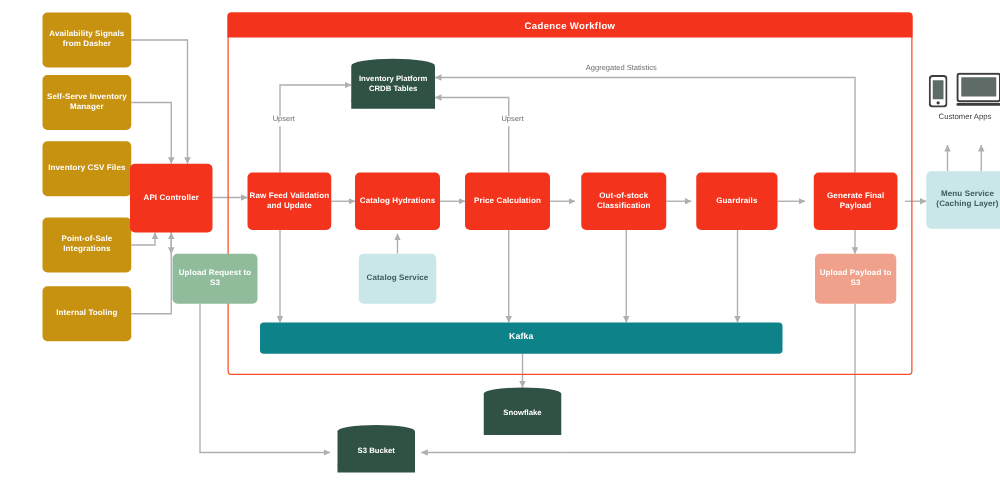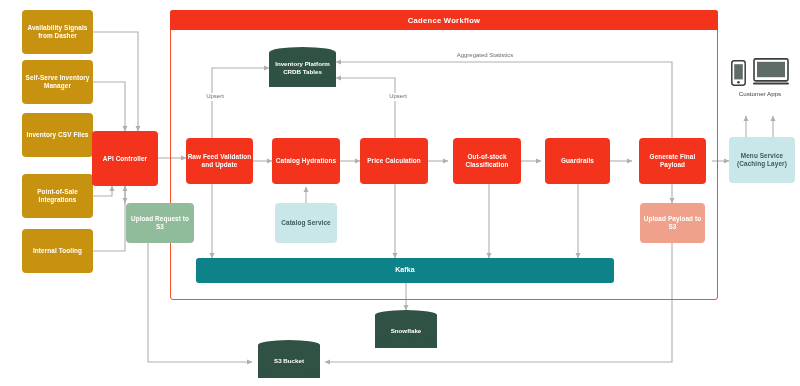--- a/index.html
+++ b/index.html
@@ -1,18 +1,18 @@
 <!DOCTYPE html>
 <html><head>
 <meta charset="utf-8">
 <style>
   html,body{margin:0;padding:0;background:#ffffff;}
   body{width:800px;height:386px;position:relative;overflow:hidden;
        font-family:"Liberation Sans","DejaVu Sans",sans-serif;}
-  #canvas{position:absolute;left:0;top:0;width:744px;height:386px;}
+  #canvas{position:absolute;left:12px;top:0;width:744px;height:386px;}
   svg.wires{position:absolute;left:0;top:0;width:800px;height:386px;pointer-events:none;}
 
   .node{position:absolute;box-sizing:border-box;display:flex;align-items:center;
         justify-content:center;text-align:center;border-radius:4px;
         font-weight:bold;line-height:1.22;letter-spacing:.1px;}
 
   .src{background:#C89211;color:#ffffff;font-size:6.4px;}
   .orange{background:#F4331C;color:#ffffff;font-size:6.4px;}
   .green{background:#90BC9C;color:#ffffff;font-size:6.4px;}
   .salmon{background:#F0A18C;color:#ffffff;font-size:6.4px;}

